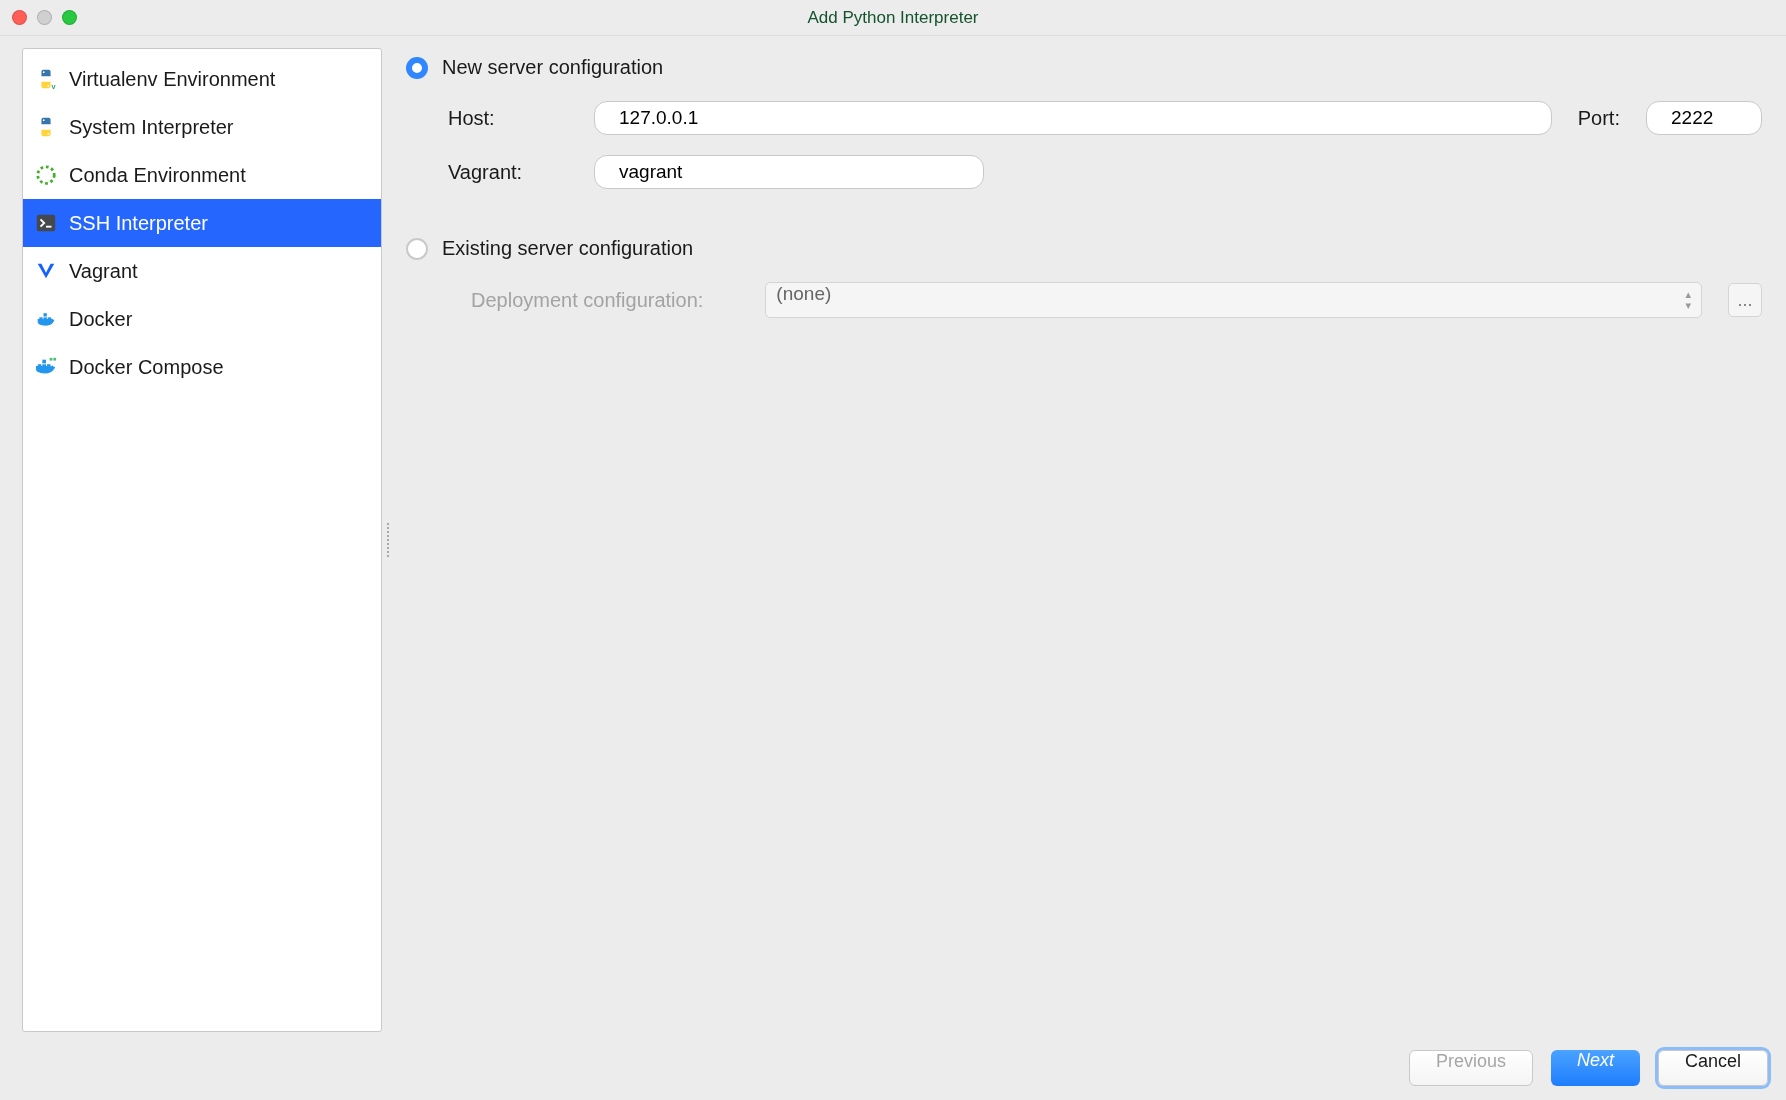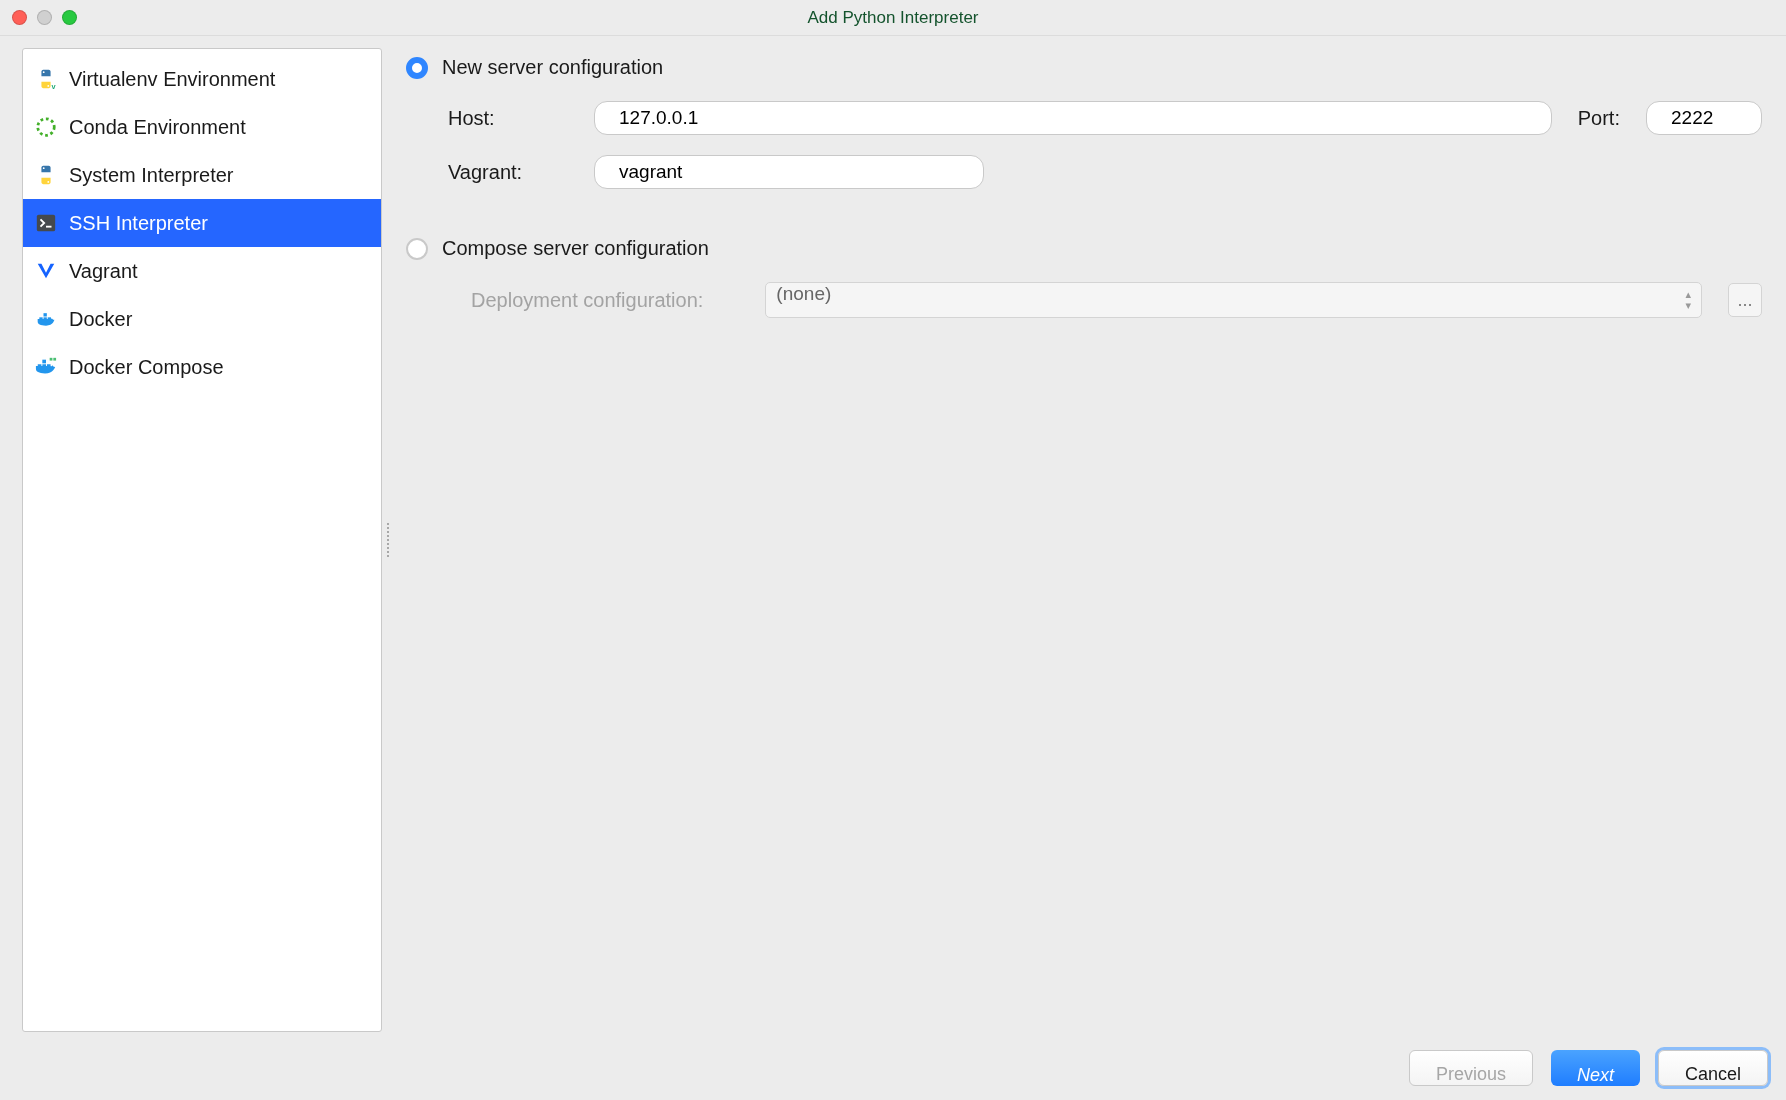--- a/index.html
+++ b/index.html
@@ -30,21 +30,21 @@
   .text-input { height: 34px; border: 1px solid #c9c9c9; border-radius: 13px; padding: 0 24px; font-size: 19px; background: #fff; outline: none; }
   .host-input { flex: 1; }
   .port-input { width: 116px; }
   .username-input { width: 390px; }
   .port-label { font-size: 20px; }
   .disabled-label { color: #a3a3a3; margin-left: 23px; }
   .combo { flex: 1; height: 36px; border: 1px solid #d4d4d4; border-radius: 5px; background: #f5f5f5; display: flex; align-items: flex-start; padding: 0 10px; position: relative; font-size: 19px; color: #666; margin-left: 36px; }
   .combo .chev { position: absolute; right: 10px; top: 50%; transform: translateY(-50%); font-size: 11px; line-height: 11px; color: #999; display: flex; flex-direction: column; }
   .ellipsis-btn { width: 34px; height: 34px; border: 1px solid #d4d4d4; border-radius: 5px; background: #f5f5f5; display: inline-flex; align-items: center; justify-content: center; color: #777; font-size: 18px; }
   .footer { display: flex; justify-content: flex-end; gap: 18px; padding-top: 18px; }
-  .btn { height: 36px; padding: 0 26px; border-radius: 6px; font-size: 18px; display: inline-flex; align-items: flex-end; justify-content: center; border: 1px solid #c9c9c9; background: linear-gradient(#ffffff, #f4f4f4); cursor: default; }
+  .btn { height: 36px; padding: 0 26px; border-radius: 6px; font-size: 18px; display: inline-flex; align-items: flex-start; justify-content: center; border: 1px solid #c9c9c9; background: linear-gradient(#ffffff, #f4f4f4); cursor: default; }
   .btn.disabled { color: #a6a6a6; }
   .btn.primary { background: linear-gradient(#4aa3ff, #1f7dff); color: #fff; border: none; font-style: italic; }
   .btn.focus-ring { box-shadow: 0 0 0 3px rgba(100,170,255,0.7); }
 </style>
 </head>
 <body>
 
 <div class="window" style="transform: scale(1);">
   <div class="titlebar">
     <div class="traffic-lights">
@@ -67,35 +67,35 @@
                 <path fill="#ffd43b" d="M15 22H9c-1 0-2-1-2-2v-5h10v5c0 1-1 2-2 2z"></path>
                 <circle cx="14.5" cy="19.5" r="1" fill="#fff"></circle>
                 <text x="18" y="23" font-size="8" fill="#2a7" font-weight="bold">v</text>
               </svg>
           </span>
           <span>Virtualenv Environment</span>
         </div>
         <div class="sidebar-item">
           <span class="ico">
             <svg viewBox="0 0 24 24" width="22" height="22">
-                <circle cx="12" cy="12" r="9" fill="none" stroke="#43b02a" stroke-width="3" stroke-dasharray="3 3"></circle>
-              </svg>
-          </span>
-          <span>Conda Environment</span>
-        </div>
-        <div class="sidebar-item">
-          <span class="ico">
-            <svg viewBox="0 0 24 24" width="22" height="22">
                 <path fill="#3776ab" d="M9 2h6c1 0 2 1 2 2v5H7V4c0-1 1-2 2-2z"></path>
                 <circle cx="9.5" cy="4.5" r="1" fill="#fff"></circle>
                 <path fill="#ffd43b" d="M15 22H9c-1 0-2-1-2-2v-5h10v5c0 1-1 2-2 2z"></path>
                 <circle cx="14.5" cy="19.5" r="1" fill="#fff"></circle>
               </svg>
           </span>
           <span>System Interpreter</span>
+        </div>
+        <div class="sidebar-item">
+          <span class="ico">
+            <svg viewBox="0 0 24 24" width="22" height="22">
+                <circle cx="12" cy="12" r="9" fill="none" stroke="#43b02a" stroke-width="3" stroke-dasharray="3 3"></circle>
+              </svg>
+          </span>
+          <span>Conda Environment</span>
         </div>
         <div class="sidebar-item selected">
           <span class="ico">
             <svg viewBox="0 0 24 24" width="22" height="22">
                 <rect x="2" y="3" width="20" height="18" rx="2" fill="#45494d"></rect>
                 <path d="M6 8l4 4-4 4" stroke="#fff" stroke-width="2" fill="none"></path>
                 <line x1="12" y1="16" x2="18" y2="16" stroke="#fff" stroke-width="2"></line>
               </svg>
           </span>
           <span>SSH Interpreter</span>
@@ -155,21 +155,21 @@
             <input class="text-input port-input" value="2222" style="">
           </div>
           <div class="form-row">
             <label>Vagrant:</label>
             <input class="text-input username-input" value="vagrant" style="">
           </div>
         </div>
 
         <div class="radio-row">
           <span class="radio"></span>
-          <span>Compose server configuration</span>
+          <span>Existing server configuration</span>
         </div>
 
         <div class="form-section">
           <div class="form-row">
             <label class="disabled-label" style="width:auto;margin-right:0;">Deployment configuration:</label>
             <div class="combo">
               <span>(none)</span>
               <span class="chev">
                   <span>▴</span>
                   <span>▾</span>

